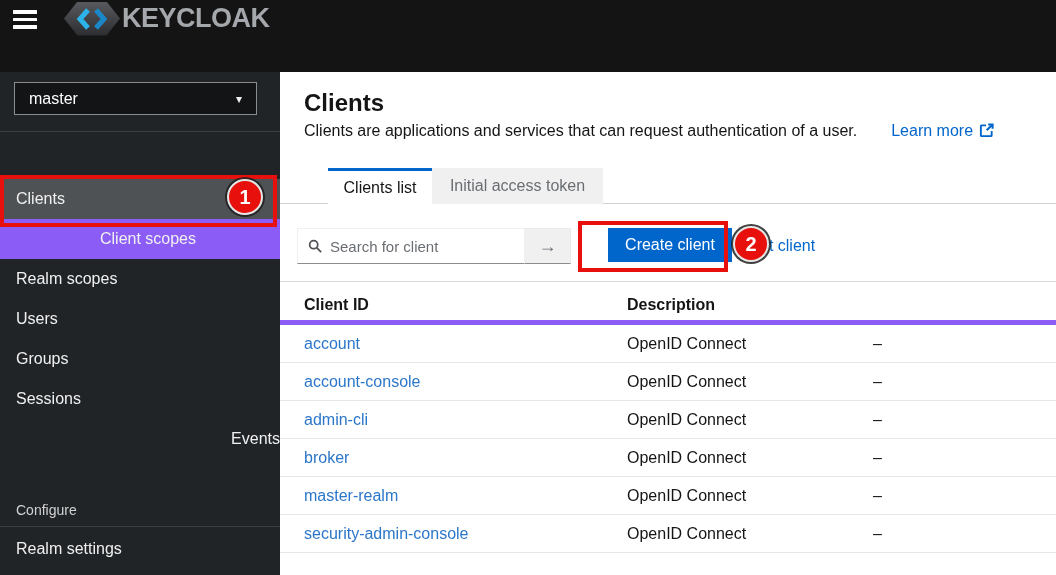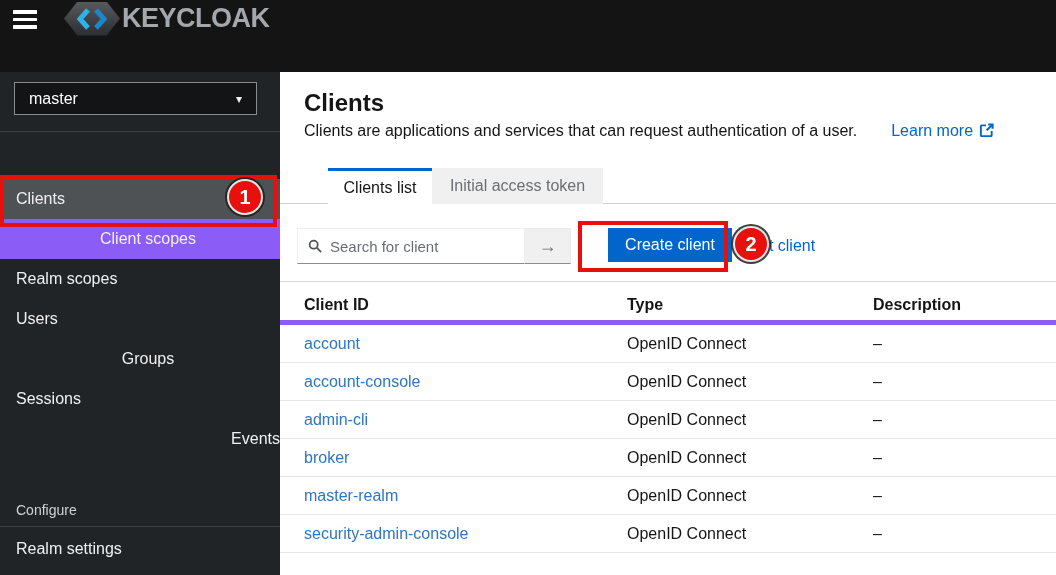--- a/index.html
+++ b/index.html
@@ -115,21 +115,21 @@
   </div>
   <div class="nav-item hovered" style="top:163px;">
     <span>Client scopes</span>
   </div>
   <div class="nav-item" style="top:203px;">
     <span>Realm scopes</span>
   </div>
   <div class="nav-item" style="top:243px;">
     <span>Users</span>
   </div>
-  <div class="nav-item" style="top:283px;justify-content:center;">
+  <div class="nav-item" style="top:283px;">
     <span>Groups</span>
   </div>
   <div class="nav-item" style="top:323px;">
     <span>Sessions</span>
   </div>
   <div class="nav-item" style="top:363px;justify-content:flex-end;">
     <span>Events</span>
   </div>
 
   <div class="nav-section-label" style="top:446px;">Configure</div>
@@ -173,21 +173,20 @@
     </div>
   </div>
 
   <button class="create-btn">Create client</button>
   <a class="import-link">Import client</a>
   <div class="toolbar-divider"></div>
 
   <div class="table">
     <div class="thead">
       <div class="col-id">Client ID</div>
-      <div class="col-type">Type</div>
       <div class="col-desc">Description</div>
     </div>
 
     <div class="trow">
       <div class="col-id"><a class="cell-link">account</a></div>
       <div class="col-type cell-text">OpenID Connect</div>
       <div class="col-desc cell-text">–</div>
     </div>
     <div class="trow">
       <div class="col-id"><a class="cell-link">account-console</a></div>

